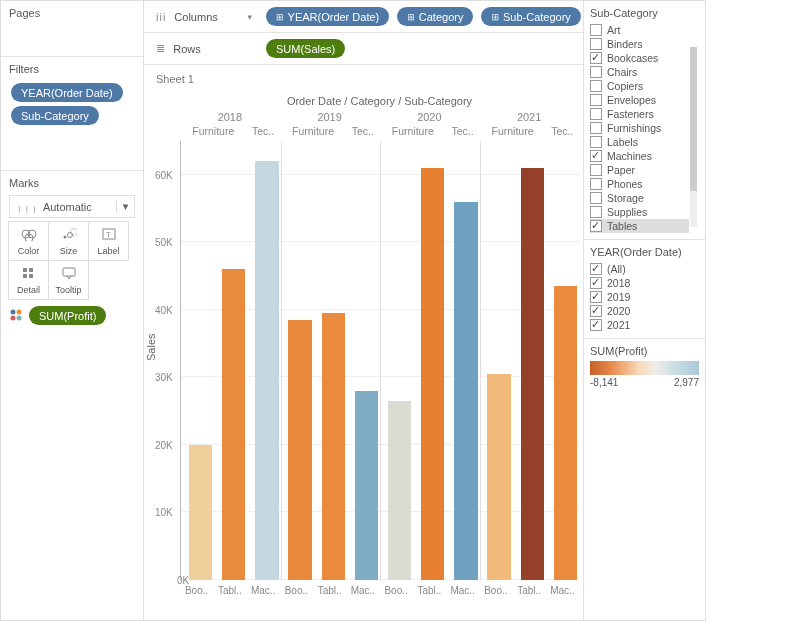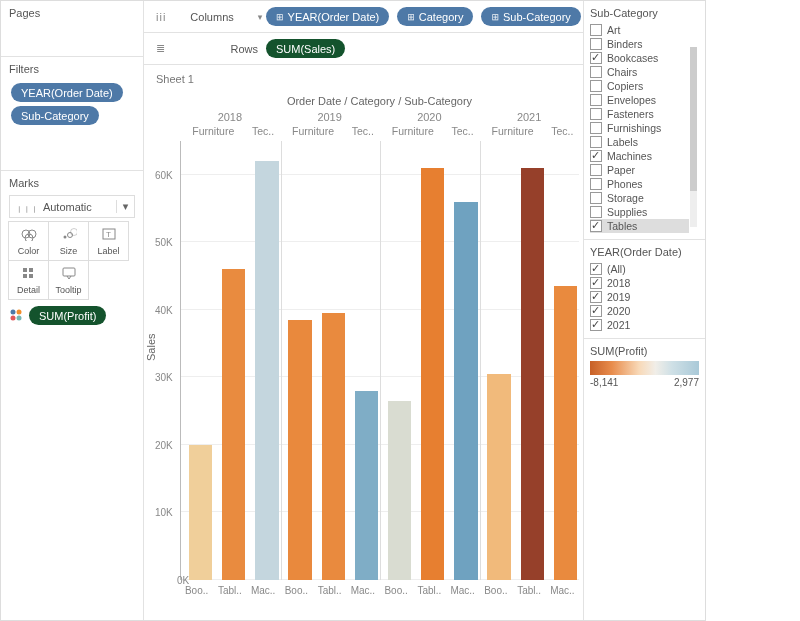--- a/index.html
+++ b/index.html
@@ -3,32 +3,32 @@
 <meta charset="utf-8">
 <style>
   * { box-sizing: border-box; }
   body { margin:0; font-family: Arial, Helvetica, sans-serif; font-size:11px; color:#333; background:#fff;}
   .app { display:flex; width:706px; height:621px; border:1px solid #ddd; }
   .leftcol { width:143px; border-right:1px solid #e2e2e2; display:flex; flex-direction:column;}
   .panel { border-bottom:1px solid #e2e2e2; padding:6px 8px 8px; }
   .panel-title { font-size:11px; color:#555; margin-bottom:6px; }
   .pill { display:inline-flex; align-items:center; gap:4px; border-radius:11px; padding:2px 10px; font-size:11px; color:#fff; margin:2px 2px; height:19px;}
   .pill-blue { background:#4e79a7; }
-  .pill-teal { background:#14532d; }
+  .pill-teal { background:#4d7c0f; }
   .glyph { font-size:9px; opacity:.9; }
   .marks-row { display:flex; align-items:center; border:1px solid #ddd; margin-top:4px; }
   .marks-row .sel { flex:1; padding:4px 6px; color:#555; display:flex; align-items:center; gap:4px;}
   .marks-row .drop { width:18px; border-left:1px solid #ddd; text-align:center; color:#666;}
   .marks-grid { display:flex; flex-wrap:wrap; gap:0; margin-top:4px; }
   .marks-cell { width:41px; height:40px; border:1px solid #ddd; margin-left:-1px; margin-top:-1px; display:flex; flex-direction:column; align-items:center; justify-content:center; font-size:9px; color:#555; gap:3px;}
   .marks-cell svg { width:16px; height:14px; }
   .profit-pill { display:flex; align-items:center; margin-top:4px;}
   .profit-dots { display:inline-block; margin-right:4px;}
   .shelf { display:flex; padding:4px 0 4px 4px; border-bottom:1px solid #e2e2e2; align-items:center; gap:6px;}
-  .shelf-label { width:110px; display:flex; align-items:center; gap:24px; color:#555; padding-left:8px;justify-content:space-between;}
+  .shelf-label { width:110px; display:flex; align-items:center; gap:8px; color:#555; padding-left:8px;}
   .shelf-label .drop { margin-left:auto; padding-right:6px; color:#888; font-size:9px;}
   .centercol { flex:1; display:flex; flex-direction:column; }
   .chart-area { flex:1; display:flex; position:relative; padding:6px 4px 6px 8px; }
   .sheet-title { font-size:11px; color:#777; font-weight:normal; position:absolute; left:12px; top:8px;}
   .rightcol { width:122px; border-left:1px solid #e2e2e2; display:flex; flex-direction:column;}
   .filterbox { border-bottom:1px solid #e2e2e2; padding:6px; }
   .filterbox .ftitle { font-size:11px; color:#555; margin-bottom:4px;}
   .checkitem { display:flex; align-items:center; gap:5px; font-size:10.5px; color:#555; padding:1px 0;}
   .checkitem.sel { background:#ddd;}
   .cb { width:12px; height:12px; border:1px solid #999; background:#fff; position:relative; flex-shrink:0;}

